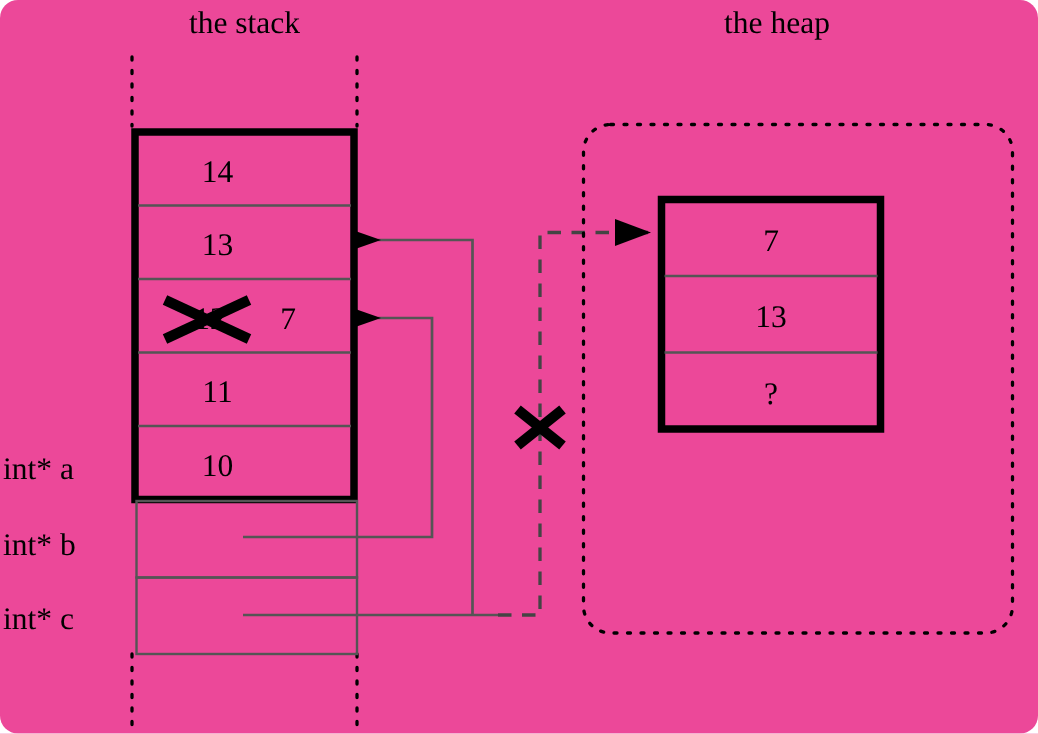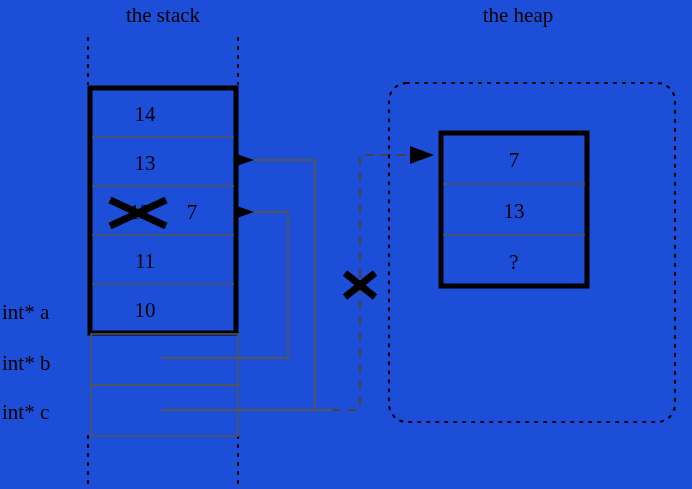--- a/index.html
+++ b/index.html
@@ -4,23 +4,24 @@
 <style>
   html, body {
     margin: 0;
     padding: 0;
     background: #ffffff;
   }
   #diagram-root {
     position: relative;
     width: 692px;
     height: 489px;
-    background: #1d4ed8;
+    background: #ec4899;
     font-family: "Liberation Serif", "DejaVu Serif", serif;
     overflow: hidden;
+    border-radius: 12px;
   }
   svg.canvas {
     display: block;
     width: 692px;
     height: 489px;
   }
   text {
     font-family: "Liberation Serif", "DejaVu Serif", serif;
     fill: #000000;
   }

